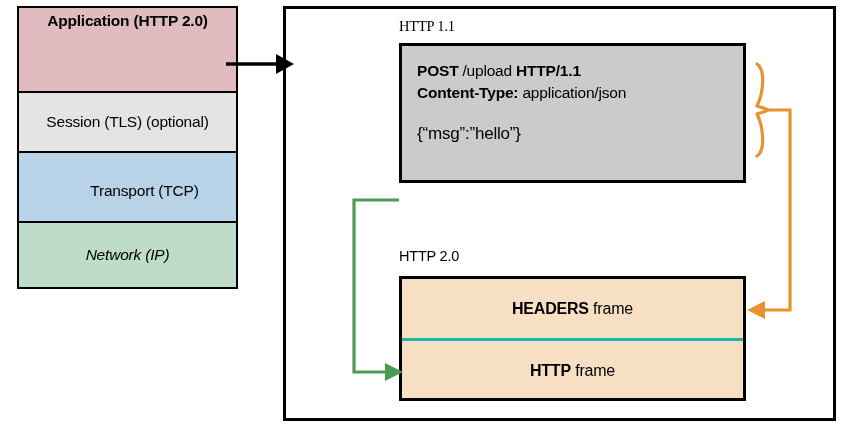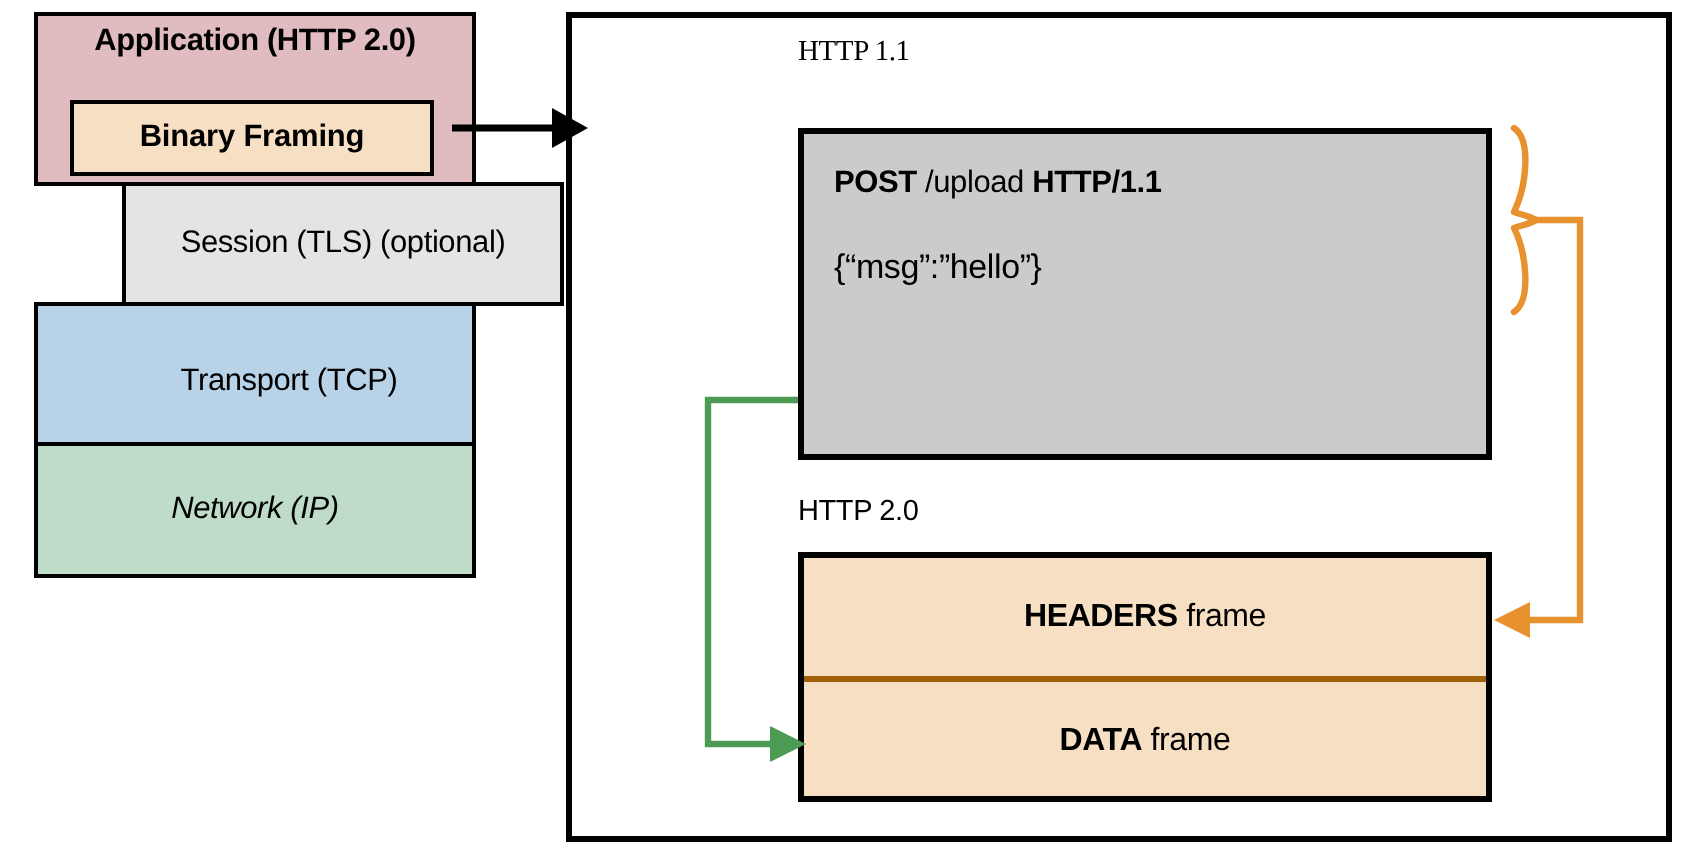--- a/index.html
+++ b/index.html
@@ -88,26 +88,25 @@
   }
   #http11-caption { left: 399px; top: 18px; font-family: Liberation Serif, serif; }
   #http20-caption { left: 399px; top: 248px; text-align: center; }
 
   
   #http11-box {
     position: absolute;
     left: 399px;
     top: 43px;
     width: 347px;
-    height: 166px;
+    height: 140px;
     box-sizing: border-box;
     border: 3px solid #000;
     background: #cbcbcb;
     padding: 14px 0 0 15px;
-    margin-top: 21px;
   }
   .msg-line {
     font-size: 15.5px;
     line-height: 21.5px;
     letter-spacing: -0.2px;
     white-space: nowrap;
   }
   .msg-line b { font-weight: bold; }
   #msg-body {
     margin-top: 21px;
@@ -132,45 +131,42 @@
     left: 0;
     width: 100%;
     box-sizing: border-box;
     display: flex;
     align-items: center;
     justify-content: center;
     font-size: 16px;
     letter-spacing: -0.2px;
   }
   .frame b { font-weight: bold; }
-  #headers-frame { top: 0; height: 62px; border-bottom: 3px solid #a16207; }
+  #headers-frame { top: 0; height: 62px; border-bottom: 3px solid #14b8a6; }
   #data-frame { top: 62px; height: 59px; }
 
   
   #connectors {
     position: absolute;
     left: 0; top: 0;
     width: 844px; height: 433px;
     pointer-events: none;
   }
 </style>
 </head>
 <body>
 
 <div id="stack">
 
   <div class="layer layer-application" style="background:#e0bcc0;">
     <span class="layer-title">Application (HTTP 2.0)</span>
   </div>
 
-  <div id="binary-framing" style="background:#f6dfc2;">
-    <span>Binary Framing</span>
-  </div>
-
-  <div class="layer layer-session" style="background:#e4e4e4;margin-left:44px;">
+
+  <div class="layer layer-session" style="background:#e4e4e4;">
     <span>Session (TLS) (optional)</span>
   </div>
 
   <div class="layer layer-transport" style="background:#b8d2e8;">
     <span>Transport (TCP)</span>
   </div>
 
   <div class="layer layer-network" style="background:#bedcc8;">
     <span>Network (IP)</span>
   </div>
@@ -182,33 +178,36 @@
 
 <div class="caption" id="http20-caption">HTTP 2.0</div>
 
 <div id="http11-box">
 
   <div class="msg-line">
     <b>POST</b><span> /upload </span><b>HTTP/1.1</b>
   </div>
 
 
+  <div class="msg-line">
+    <b>Content-Type:</b><span> application/json</span>
+  </div>
 
 
   <div id="msg-body">{“msg”:”hello”}</div>
 </div>
 
 <div id="http20-box">
 
   <div class="frame" id="headers-frame">
     <span><b>HEADERS</b><span> frame</span></span>
   </div>
 
   <div class="frame" id="data-frame">
-    <span><b>DATA</b><span> frame</span></span>
+    <span><b>HTTP</b><span> frame</span></span>
   </div>
 </div>
 
 <svg id="connectors" viewBox="0 0 844 433" width="844" height="433">
 
   <g>
     <line x1="226" y1="64" x2="276" y2="64" stroke="#000" stroke-width="3.5"></line>
     <polygon points="276,54 294,64 276,74" fill="#000"></polygon>
   </g>
 

